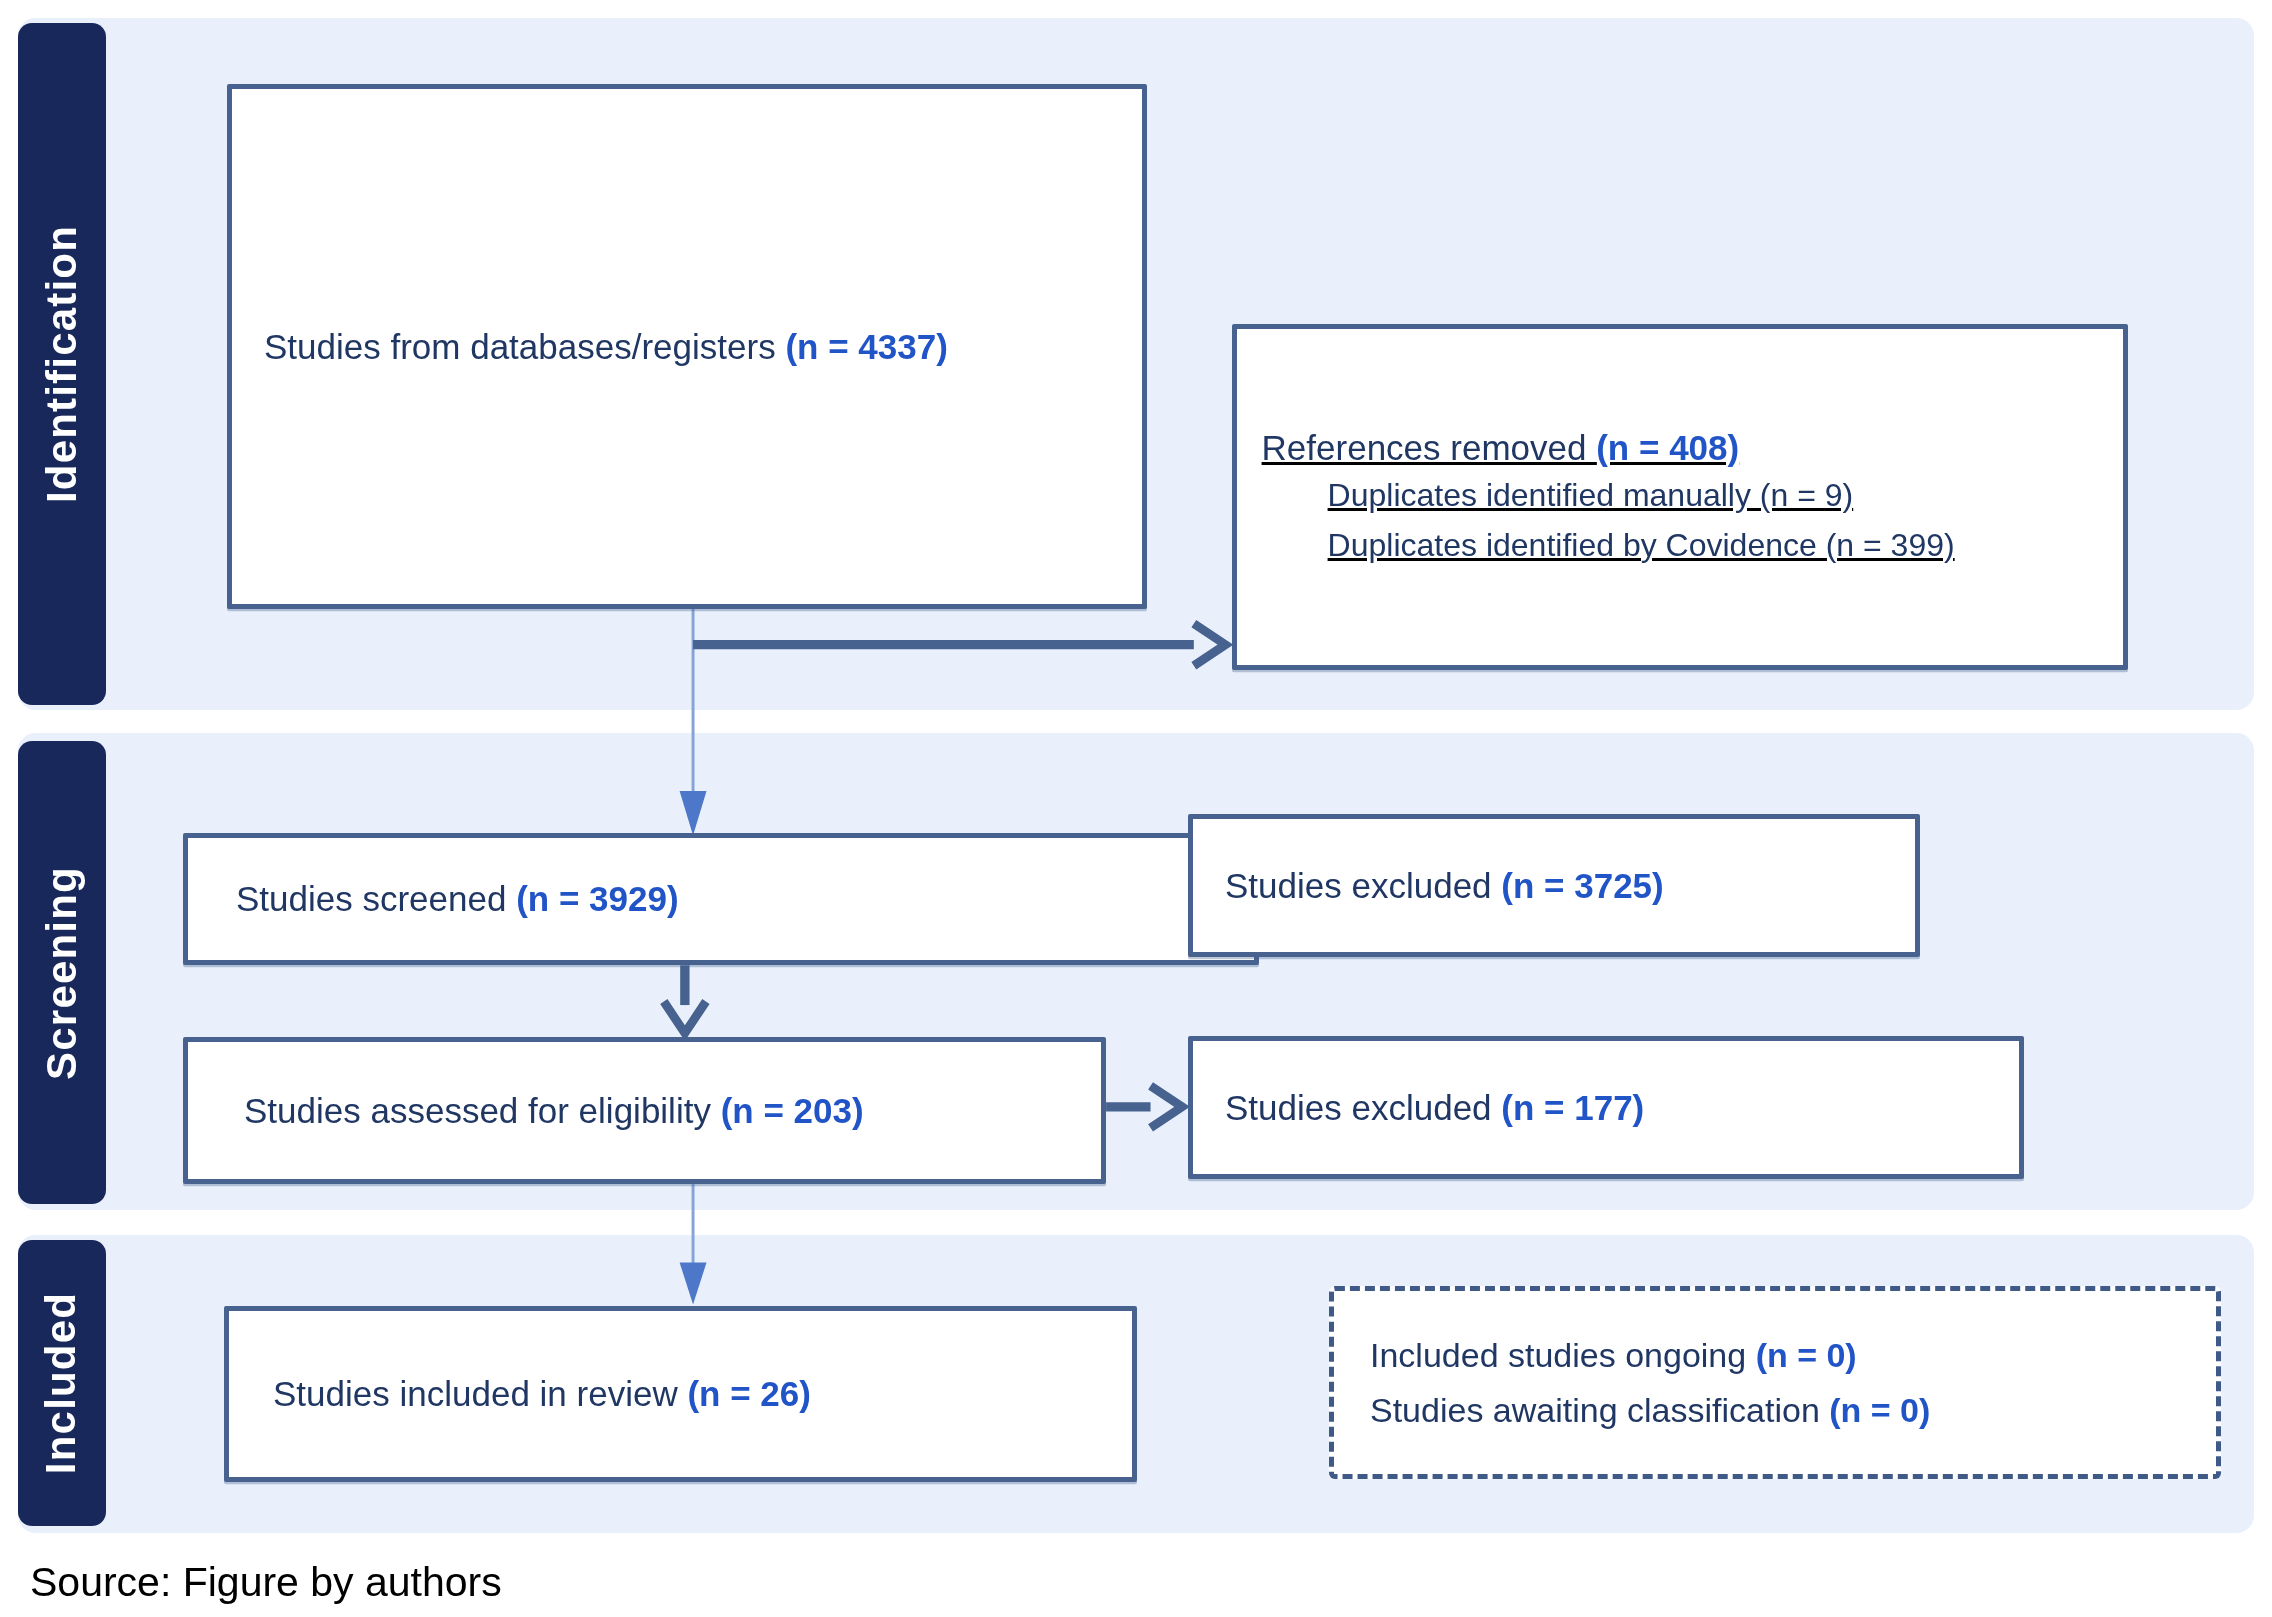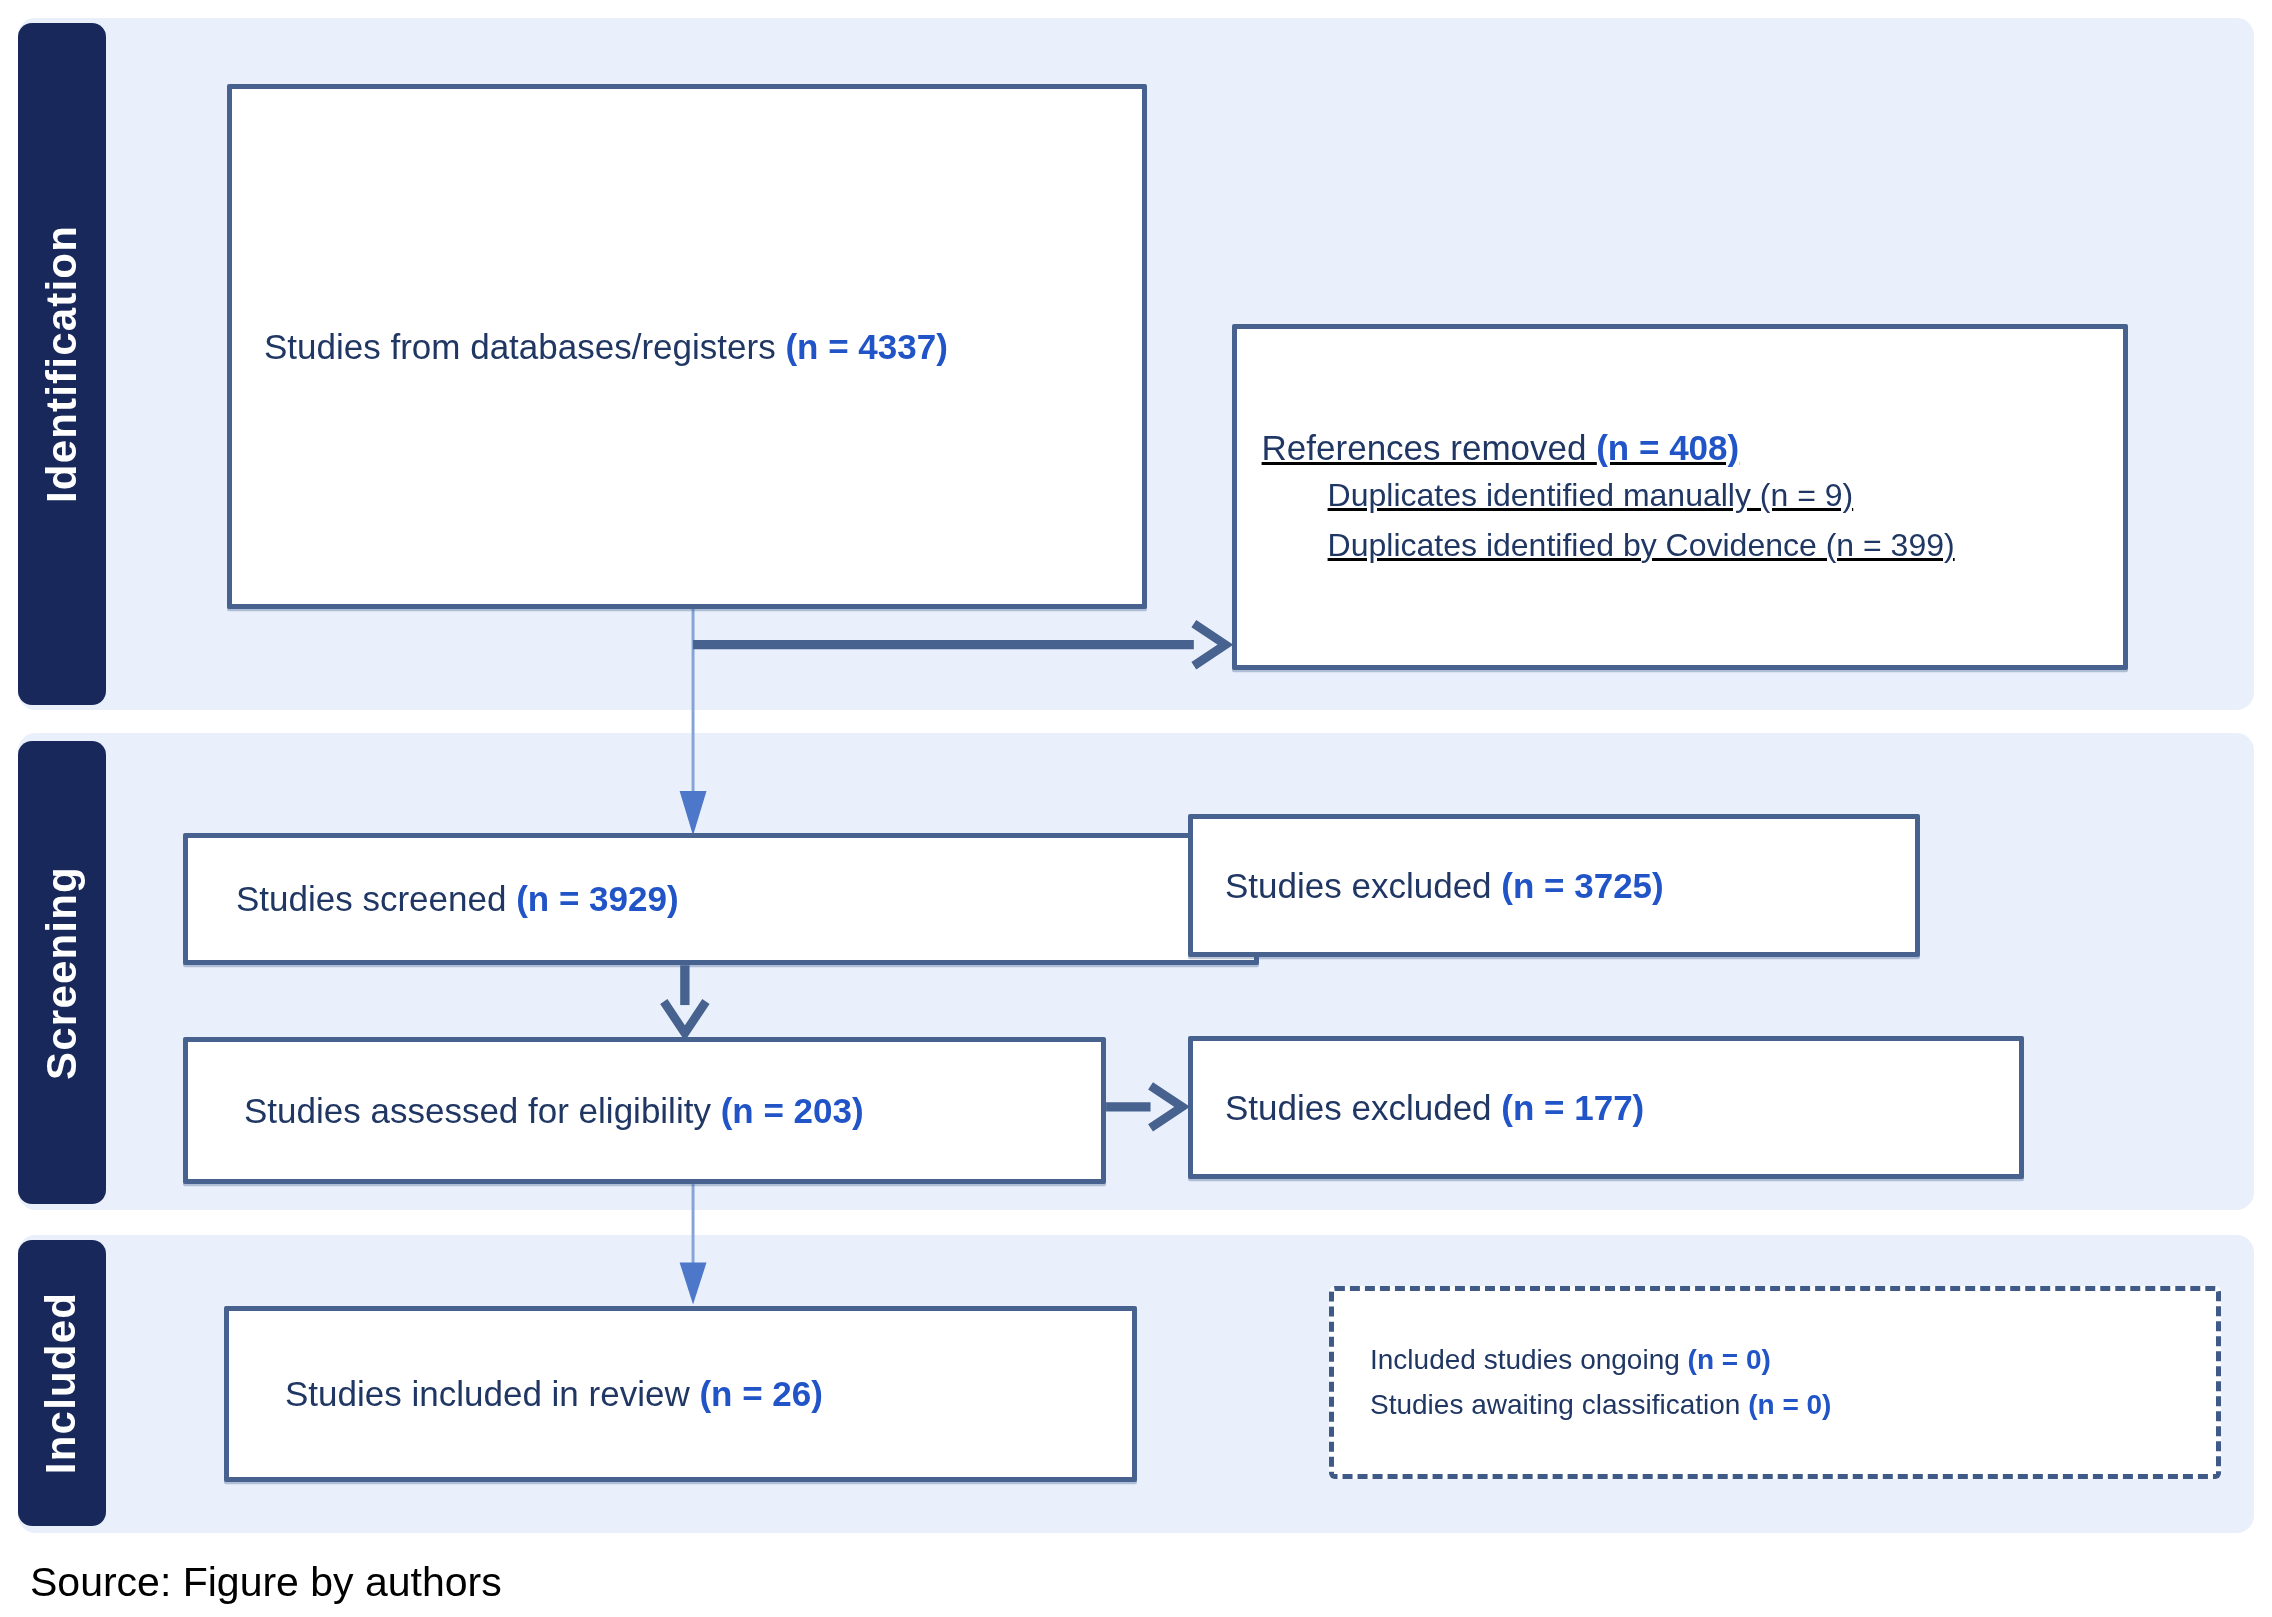--- a/index.html
+++ b/index.html
@@ -47,28 +47,28 @@
   #box-databases{left:227px;top:84px;width:920px;height:525px;padding-left:32px;}
   #box-references{left:1232px;top:324px;width:896px;height:346px;padding-left:24.6px;text-decoration:underline;}
   #box-references .subline{
     font-size:32px;color:#203764;line-height:1.55;
     padding-left:66px;white-space:nowrap;
   }
   #box-screened{left:183px;top:833px;width:1076px;height:132px;padding-left:48px;}
   #box-excluded-screening{left:1188px;top:814px;width:732px;height:143px;padding-left:32px;}
   #box-assessed{left:183px;top:1037px;width:923px;height:147px;padding-left:56px;}
   #box-excluded-eligibility{left:1188px;top:1036px;width:836px;height:143px;padding-left:32px;}
-  #box-included{left:224px;top:1306px;width:913px;height:176px;padding-left:56px;}
+  #box-included{left:224px;top:1306px;width:913px;height:176px;padding-left:44px;}
 
   #box-ongoing{
     left:1329px;top:1286px;width:892px;height:193px;
     border:5.9px dashed #3f5a86;border-radius:5.9px;
     box-shadow:none;padding-left:36px;
   }
-  #box-ongoing .line{font-size:28px;line-height:1.6;}
+  #box-ongoing .line{font-size:34px;line-height:1.6;}
 
   .source{
     position:absolute;left:30px;top:1559px;
     font-size:41px;color:#000000;white-space:nowrap;
   }
   .source-bold{font-weight:normal;}
 </style>
 </head>
 <body>
 

